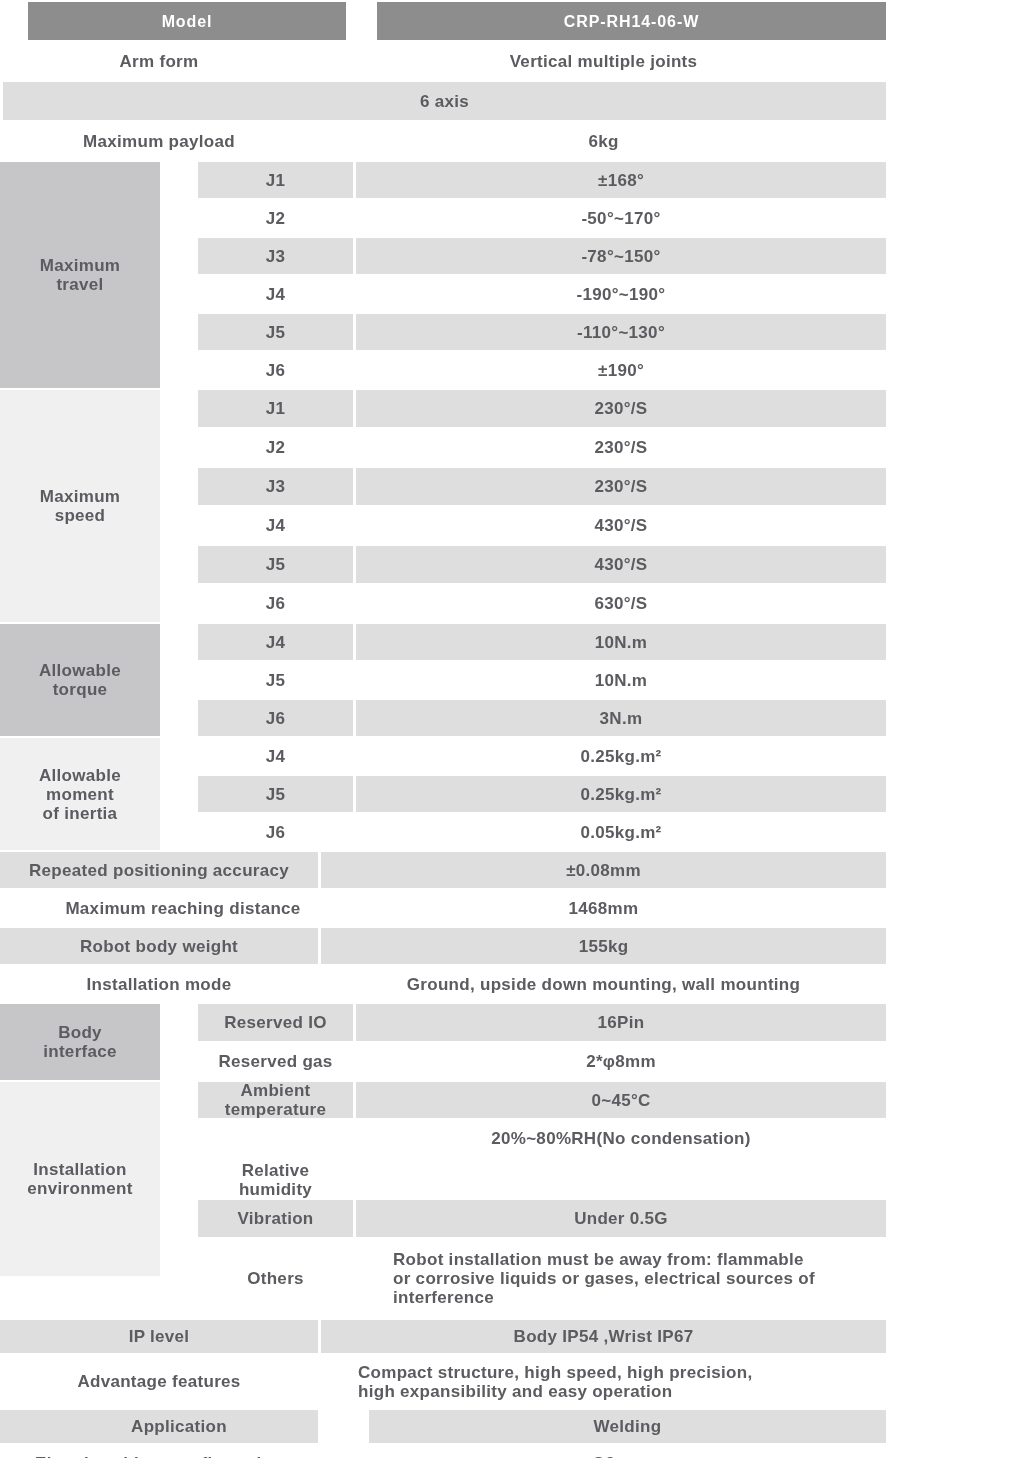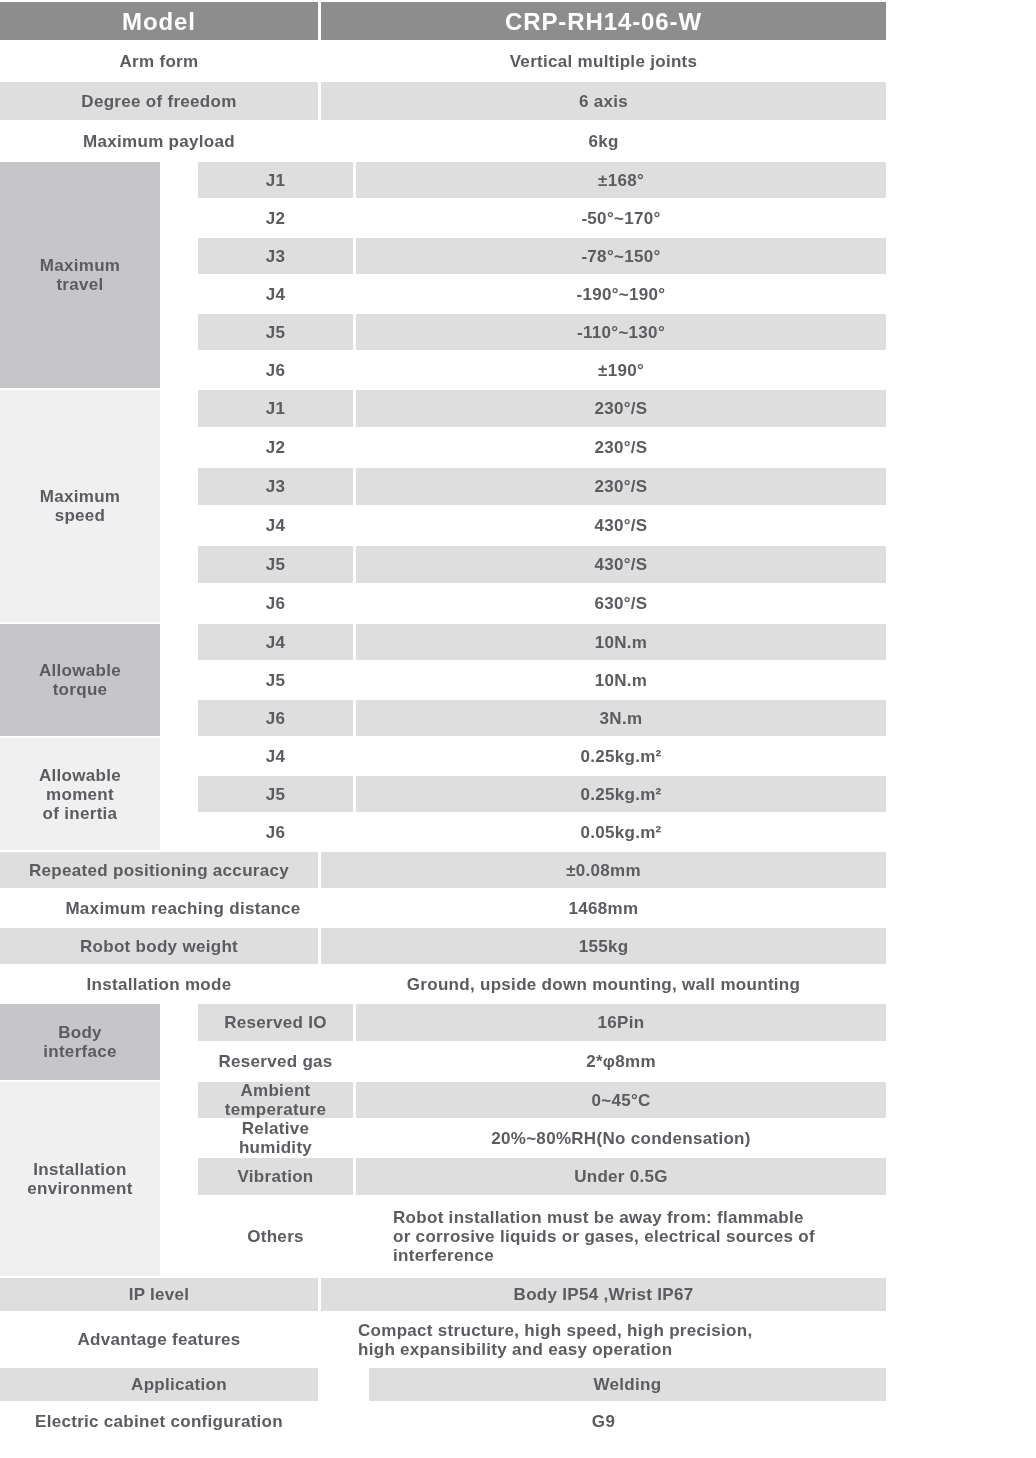--- a/index.html
+++ b/index.html
@@ -23,42 +23,41 @@
     font-size:17px; font-weight:700; letter-spacing:.3px;
     line-height:19px;
     white-space:pre-line;
     min-width:0;
   }
   .bl{border-left:3px solid var(--div);}
   .w{background:var(--row-w);}
   .g{background:var(--row-g);}
   .catd{background:var(--cat-d);}
   .catl{background:var(--cat-l);}
-  .hdr{background:var(--hdr-bg); color:var(--hdr-tx); font-size:24px; letter-spacing:.9px;}
+  .hdr{background:var(--hdr-bg); color:var(--hdr-tx); font-size:16px; letter-spacing:.9px;margin-left:28px;}
   .lab2{flex:0 0 318px; width:318px;}
   .cat{flex:0 0 160px; width:160px;}
   .sub{flex:0 0 158px; width:158px;}
   .val{flex:1 1 auto;}
   .left{justify-content:flex-start; text-align:left; padding-left:37px; padding-right:18px;}
 </style>
 </head>
 <body>
 
 <div class="page">
   <div class="spec-table" id="spec-table">
       <div class="band">
         <div class="cell hdr lab2" style="height: 40px;">Model</div>
         <div class="cell hdr val bl" style="height: 40px;">CRP-RH14-06-W</div>
       </div>
       <div class="band">
         <div class="cell lab2 w" style="height: 40px;">Arm form</div>
         <div class="cell val bl w" style="height: 40px;">Vertical multiple joints</div>
       </div>
       <div class="band">
-        <div class="cell lab2 g" style="height: 40px;">Degree of freedom</div>
         <div class="cell val bl g" style="height: 40px;">6 axis</div>
       </div>
       <div class="band">
         <div class="cell lab2 w" style="height: 40px;">Maximum payload</div>
         <div class="cell val bl w" style="height: 40px;">6kg</div>
       </div>
       <div class="band">
         <div class="cell cat catd" style="height: 228px;">Maximum
 travel</div>
         <div class="inner">
@@ -188,21 +187,21 @@
       <div class="band">
         <div class="cell cat catl" style="height: 196px;">Installation
 environment</div>
         <div class="inner">
           <div class="band">
             <div class="cell sub bl g" style="height: 38px;">Ambient
 temperature</div>
             <div class="cell val bl g" style="height: 38px;">0~45°C</div>
           </div>
           <div class="band">
-            <div class="cell sub bl w" style="height: 38px;">Relative
+            <div class="cell sub bl w" style="height: 38px; margin-top: 42px;">Relative
 humidity</div>
             <div class="cell val bl w" style="height: 38px;">20%~80%RH(No condensation)</div>
           </div>
           <div class="band">
             <div class="cell sub bl g" style="height: 39px;">Vibration</div>
             <div class="cell val bl g" style="height: 39px;">Under 0.5G</div>
           </div>
           <div class="band">
             <div class="cell sub bl w" style="height: 81px;">Others</div>
             <div class="cell val bl w left" style="height: 81px;">Robot installation must be away from: flammable

